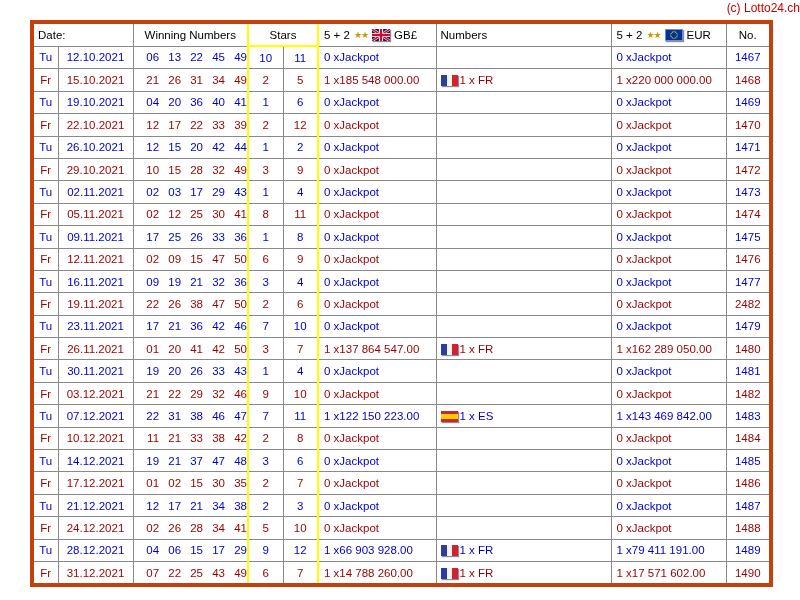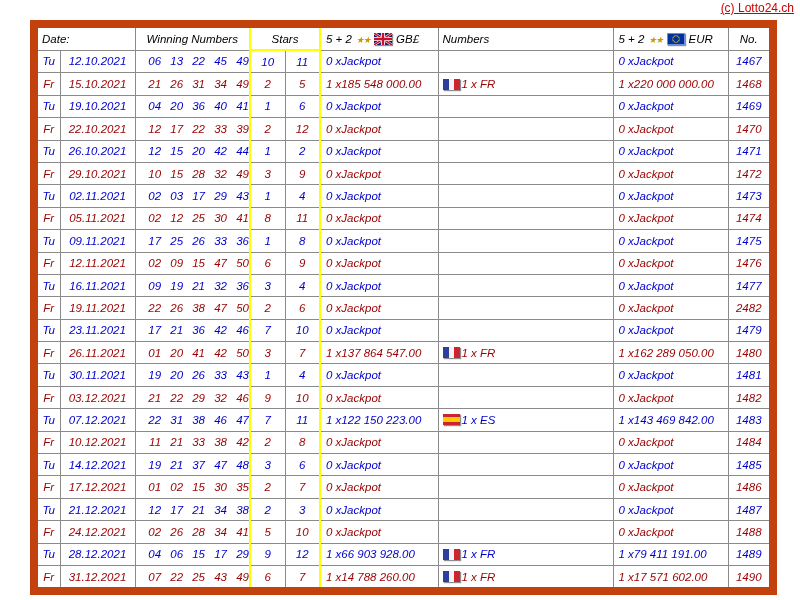--- a/index.html
+++ b/index.html
@@ -1,47 +1,47 @@
 <!DOCTYPE html>
 <html><head>
 <meta charset="utf-8">
 <style>
   html,body { margin:0; padding:0; }
   body { width:800px; height:600px; background:#ffffff; position:relative;
          font-family:"Liberation Sans", sans-serif; overflow:hidden; }
 
-  .copyright { position:absolute; top:1px; right:6px; color:#cc0000;
-               font-size:12px;text-decoration:underline; }
+  .copyright { position:absolute; top:1px; right:0; color:#cc0000;
+               font-size:12px; }
 
   .tbl-wrap { position:absolute; left:30px; top:20px; }
 
   table { border-collapse:collapse; table-layout:fixed; width:739px;
-          font-size:11.5px; border:8px solid #c2410c;font-style:italic; }
+          font-size:11.5px; border:4px solid #c2410c; }
   th, td { border:1px solid #8a8a8a; padding:0; height:21.4px;
            overflow:hidden; white-space:nowrap; vertical-align:middle; }
   thead th { height:21px; font-weight:normal; color:#000; }
 
   .th-left { text-align:left; padding-left:4px; }
   .center { text-align:center; }
   .nums { text-align:right; word-spacing:6px; }
 
   
   th.stars-head { border:2px solid #ffff00; }
   td.star-l { border-left:2px solid #ffff00; }
   td.star-r { border-right:2px solid #ffff00; }
   tr.last td.star-l, tr.last td.star-r { border-bottom:2px solid #ffff00; }
 
   .c-blue { color:#0000cc;margin-left:48px; }
   .c-red  { color:#990000; }
 
   .cell-split { display:flex; 
                 align-items:center; padding:0 5px; }
-  .country-box { display:flex; align-items:center; padding-left:4px; gap:2px; }
-
-  .hdr-flex { display:flex; align-items:flex-end; gap:4px; padding-left:5px; }
+  .country-box { display:flex; align-items:flex-end; padding-left:4px; gap:2px; }
+
+  .hdr-flex { display:flex; align-items:center; gap:4px; padding-left:5px; }
   .gold { color:#cc9900; font-size:9px; letter-spacing:-1px; }
 
   .flag { width:17px; height:11px; display:inline-block; flex:none;
           box-shadow:1px 1px 1px rgba(50,50,50,.55); }
   .flag-fr { background:linear-gradient(to right,#2d3f9e 0 34%,#f4f4f4 34% 66%,#cf2332 66%); }
   .flag-es { background:linear-gradient(to bottom,#cf2332 0 27%,#ffcc00 27% 74%,#cf2332 74%); }
   .hflag { box-shadow:1px 1px 1px rgba(50,50,50,.55); flex:none; }
 </style>
 </head>
 <body>

